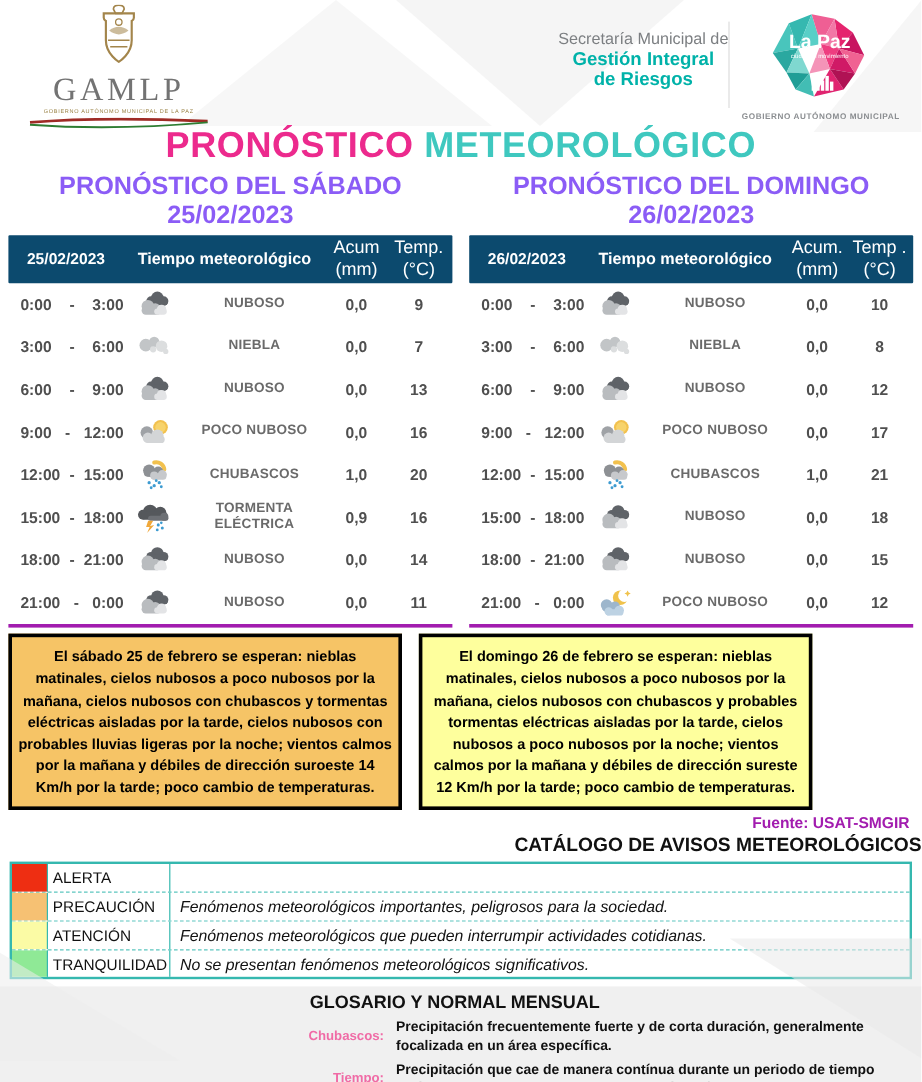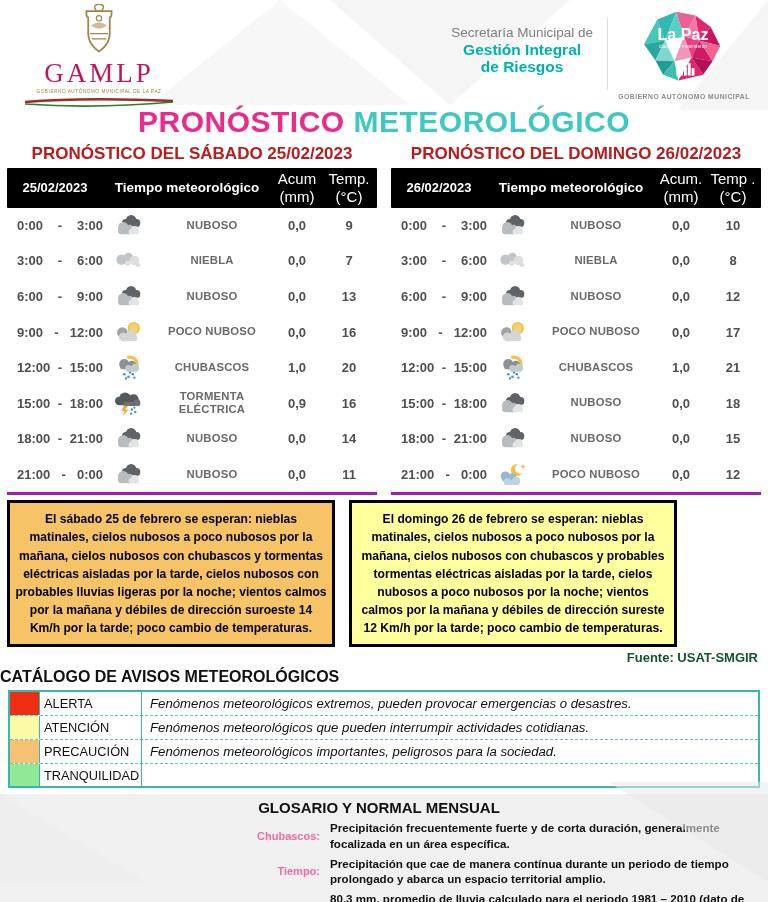--- a/index.html
+++ b/index.html
@@ -9,60 +9,60 @@
   .tri{position:absolute;opacity:.55;pointer-events:none;}
   .t1{left:150px;top:0;width:0;height:0;border-left:130px solid transparent;border-right:130px solid transparent;border-bottom:105px solid #f1f1f1;}
   .t2{left:330px;top:0;width:0;height:0;border-left:120px solid transparent;border-right:120px solid transparent;border-top:105px solid #ededed;}
   .t3{right:0;top:0;width:0;height:0;border-left:90px solid transparent;border-bottom:110px solid #efefef;}
   .t4{right:0;bottom:20px;width:0;height:0;border-left:160px solid transparent;border-top:100px solid #e9e9e9;}
   .t5{left:0;bottom:18px;width:0;height:0;border-right:150px solid transparent;border-bottom:90px solid #ededed;}
 
   
   .hdr{position:relative;height:106px;}
   .gamlp{position:absolute;left:14px;top:4px;width:170px;text-align:center;}
-  .gamlp-acronym{font-family:"Liberation Serif",serif;font-size:27px;letter-spacing:3px;color:#be185d;line-height:1;}
+  .gamlp-acronym{font-family:"Liberation Serif",serif;font-size:27px;letter-spacing:3px;color:#737373;line-height:1;}
   .gamlp-caption{font-size:4.6px;letter-spacing:.6px;color:#9b8448;margin-top:2px;}
-  .secretaria{position:absolute;right:175px;top:26px;text-align:center;line-height:1.1;}
+  .secretaria{position:absolute;right:161px;top:26px;text-align:center;line-height:1.1;}
   .secr-l1{font-size:13.5px;color:#7c7f82;}
   .secr-l2,.secr-l3{font-size:15.5px;font-weight:bold;color:#00b2a9;}
   .hdr-divider{position:absolute;right:160px;top:18px;width:1px;height:72px;background:#dcdcdc;}
   .lapaz{position:absolute;right:14px;top:8px;width:140px;text-align:center;}
   .lapaz-caption{font-size:6.8px;letter-spacing:.5px;color:#8a8d90;font-weight:bold;margin-top:1px;}
 
   
   .title{position:relative;text-align:center;font-size:30px;font-weight:800;letter-spacing:.5px;line-height:1.05;}
   .title .p1{color:#ec2a8d;} .title .p2{color:#3fc8bf;}
   .subtitle{position:relative;text-align:center;font-size:13.8px;font-weight:bold;color:#1a1a1a;margin-top:2px;}
 
   
   .tables{position:relative;display:flex;gap:14px;padding:4px 7px 0 7px;}
   .ftable{width:370px;flex:0 0 auto;}
-  .ftitle{text-align:center;color:#b91c1c;font-size:17px;font-weight:bold;margin:2px 0 4px 0;}
-  .thead{display:grid;grid-template-columns:96px 50px 118px 52px 52px;background:#000000;color:#fff;
+  .ftitle{text-align:center;color:#8b5cf6;font-size:21px;font-weight:bold;margin:2px 0 4px 0;}
+  .thead{display:grid;grid-template-columns:96px 50px 118px 52px 52px;background:#0c4a6e;color:#fff;
          height:40px;align-items:center;border-radius:1px;}
   .th-date{font-size:13px;font-weight:bold;text-align:center;grid-column:1;}
   .th-weather{font-size:13.5px;font-weight:bold;text-align:center;grid-column:2/4;}
   .th-two{font-size:15px;font-weight:normal;text-align:center;line-height:1.15;}
   .tbody{border-bottom:3px solid #a21caf;}
   .trow{display:grid;grid-template-columns:96px 50px 118px 52px 52px;align-items:center;height:35.6px;}
   .ttime{display:flex;justify-content:space-between;padding-left:10px;color:#4f4f4f;font-size:13px;font-weight:bold;}
   .ttime .td{color:#4f4f4f;}
   .wicon{display:flex;justify-content:center;align-items:center;}
   .wicon svg{width:35px;height:27px;}
   .tcond{text-align:center;color:#6a6a6a;font-size:11.3px;font-weight:bold;letter-spacing:.2px;line-height:1.2;}
   .tacum,.ttemp{text-align:center;color:#4f4f4f;font-size:13px;font-weight:bold;}
 
   
   .summaries{display:flex;gap:14px;padding:5px 7px 0 7px;}
   .sumbox{width:328px;box-sizing:border-box;border:3px solid #000;padding:7px 5px;
           font-size:12.1px;font-weight:bold;color:#000;text-align:center;line-height:1.5;min-height:116px;}
-  .fuente{text-align:right;padding:3px 10px 0 0;color:#14532d;font-weight:bold;font-size:13px;}
+  .fuente{text-align:right;padding:3px 10px 0 0;color:#a21caf;font-weight:bold;font-size:13px;}
 
   
-  .cat-title{text-align:left;font-size:16px;font-weight:bold;color:#111;margin:3px 0 4px 0;}
+  .cat-title{text-align:right;font-size:16px;font-weight:bold;color:#111;margin:3px 0 4px 0;}
   .catalog{margin:0 8px;border:2.5px solid #35b8af;background:#fff;}
   .catrow{display:grid;grid-template-columns:30px 102px 1fr;align-items:stretch;height:22.8px;}
   .catrow + .catrow{border-top:1.5px dashed #5cc6bf;}
   .swatch{border-right:1.5px solid #35b8af;}
   .catlabel{display:flex;align-items:center;padding-left:4px;font-size:12.8px;color:#111;border-right:1.5px solid #35b8af;}
   .catdesc{display:flex;align-items:center;padding-left:8px;font-size:13.2px;font-style:italic;color:#111;}
 
   
   .glossary{margin-top:6px;background:#f0f0f0;padding:5px 10px 8px 0;}
   .glo-title{text-align:center;font-size:15px;font-weight:bold;color:#111;margin-bottom:4px;}
@@ -642,35 +642,35 @@
     <div class="sumbox" style="background-color: rgb(246, 196, 102);">El sábado 25 de febrero se esperan: nieblas matinales, cielos nubosos a poco nubosos por la mañana, cielos nubosos con chubascos y tormentas eléctricas aisladas por la tarde, cielos nubosos con probables lluvias ligeras por la noche; vientos calmos por la mañana y débiles de dirección suroeste 14 Km/h por la tarde; poco cambio de temperaturas.</div>
     <div class="sumbox" style="background-color: rgb(254, 255, 157);">El domingo 26 de febrero se esperan: nieblas matinales, cielos nubosos a poco nubosos por la mañana, cielos nubosos con chubascos y probables tormentas eléctricas aisladas por la tarde, cielos nubosos a poco nubosos por la noche; vientos calmos por la mañana y débiles de dirección sureste 12 Km/h por la tarde; poco cambio de temperaturas.</div>
   </div>
   <div class="fuente">Fuente: USAT-SMGIR</div>
 
   <div class="cat-title">CATÁLOGO DE AVISOS METEOROLÓGICOS</div>
   <div class="catalog">
     <div class="catrow">
       <div class="swatch" style="background-color: rgb(238, 46, 18);"></div>
       <div class="catlabel">ALERTA</div>
-      <div class="catdesc">Fenómenos meteorológicos extremos, pueden provocar emergencias o desastres.</div>
+    </div>
+    <div class="catrow">
+      <div class="swatch" style="background-color: rgb(246, 193, 115);"></div>
+      <div class="catlabel">PRECAUCIÓN</div>
+      <div class="catdesc">Fenómenos meteorológicos importantes, peligrosos para la sociedad.</div>
     </div>
     <div class="catrow">
       <div class="swatch" style="background-color: rgb(251, 251, 165);"></div>
       <div class="catlabel">ATENCIÓN</div>
       <div class="catdesc">Fenómenos meteorológicos que pueden interrumpir actividades cotidianas.</div>
     </div>
     <div class="catrow">
-      <div class="swatch" style="background-color: rgb(246, 193, 115);"></div>
-      <div class="catlabel">PRECAUCIÓN</div>
-      <div class="catdesc">Fenómenos meteorológicos importantes, peligrosos para la sociedad.</div>
-    </div>
-    <div class="catrow">
       <div class="swatch" style="background-color: rgb(143, 233, 150);"></div>
       <div class="catlabel">TRANQUILIDAD</div>
+      <div class="catdesc">No se presentan fenómenos meteorológicos significativos.</div>
     </div>
   </div>
 
   <div class="glossary">
     <div class="glo-title">GLOSARIO Y NORMAL MENSUAL</div>
     <div class="glorow">
       <div class="gloterm">Chubascos:</div>
       <div class="glodef">Precipitación frecuentemente fuerte y de corta duración, generalmente focalizada en un área específica.</div>
     </div>
     <div class="glorow">

